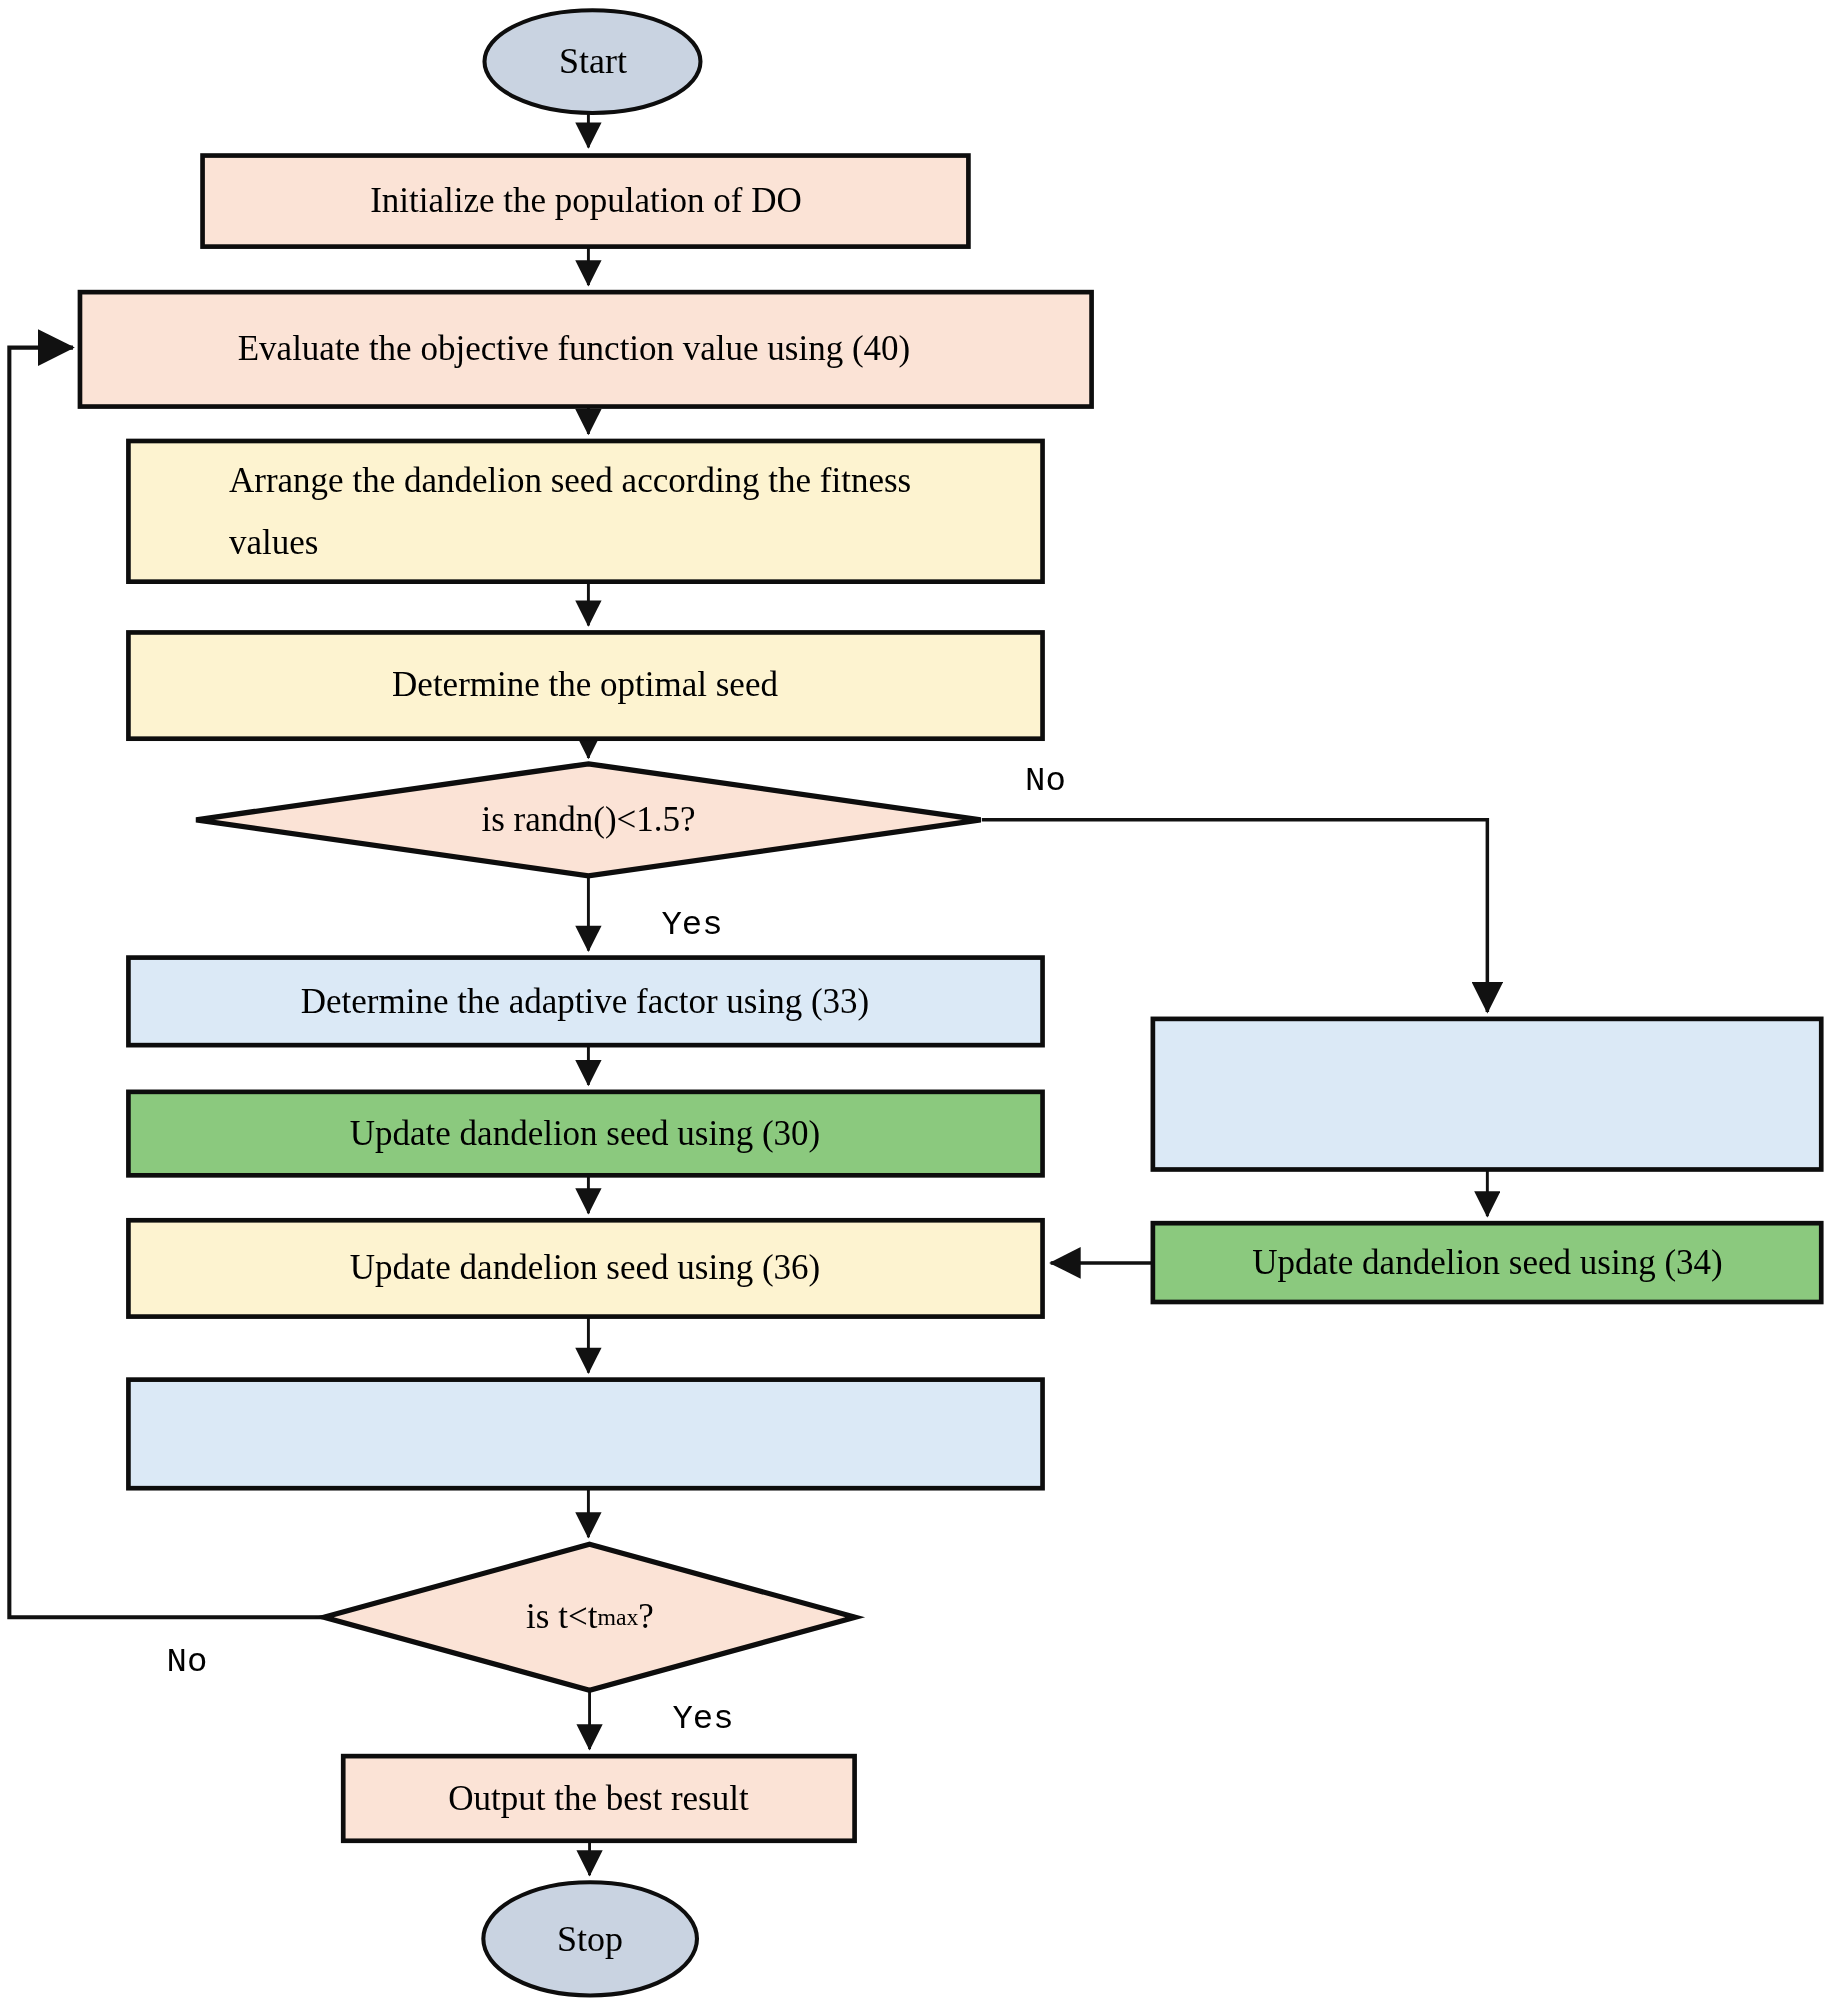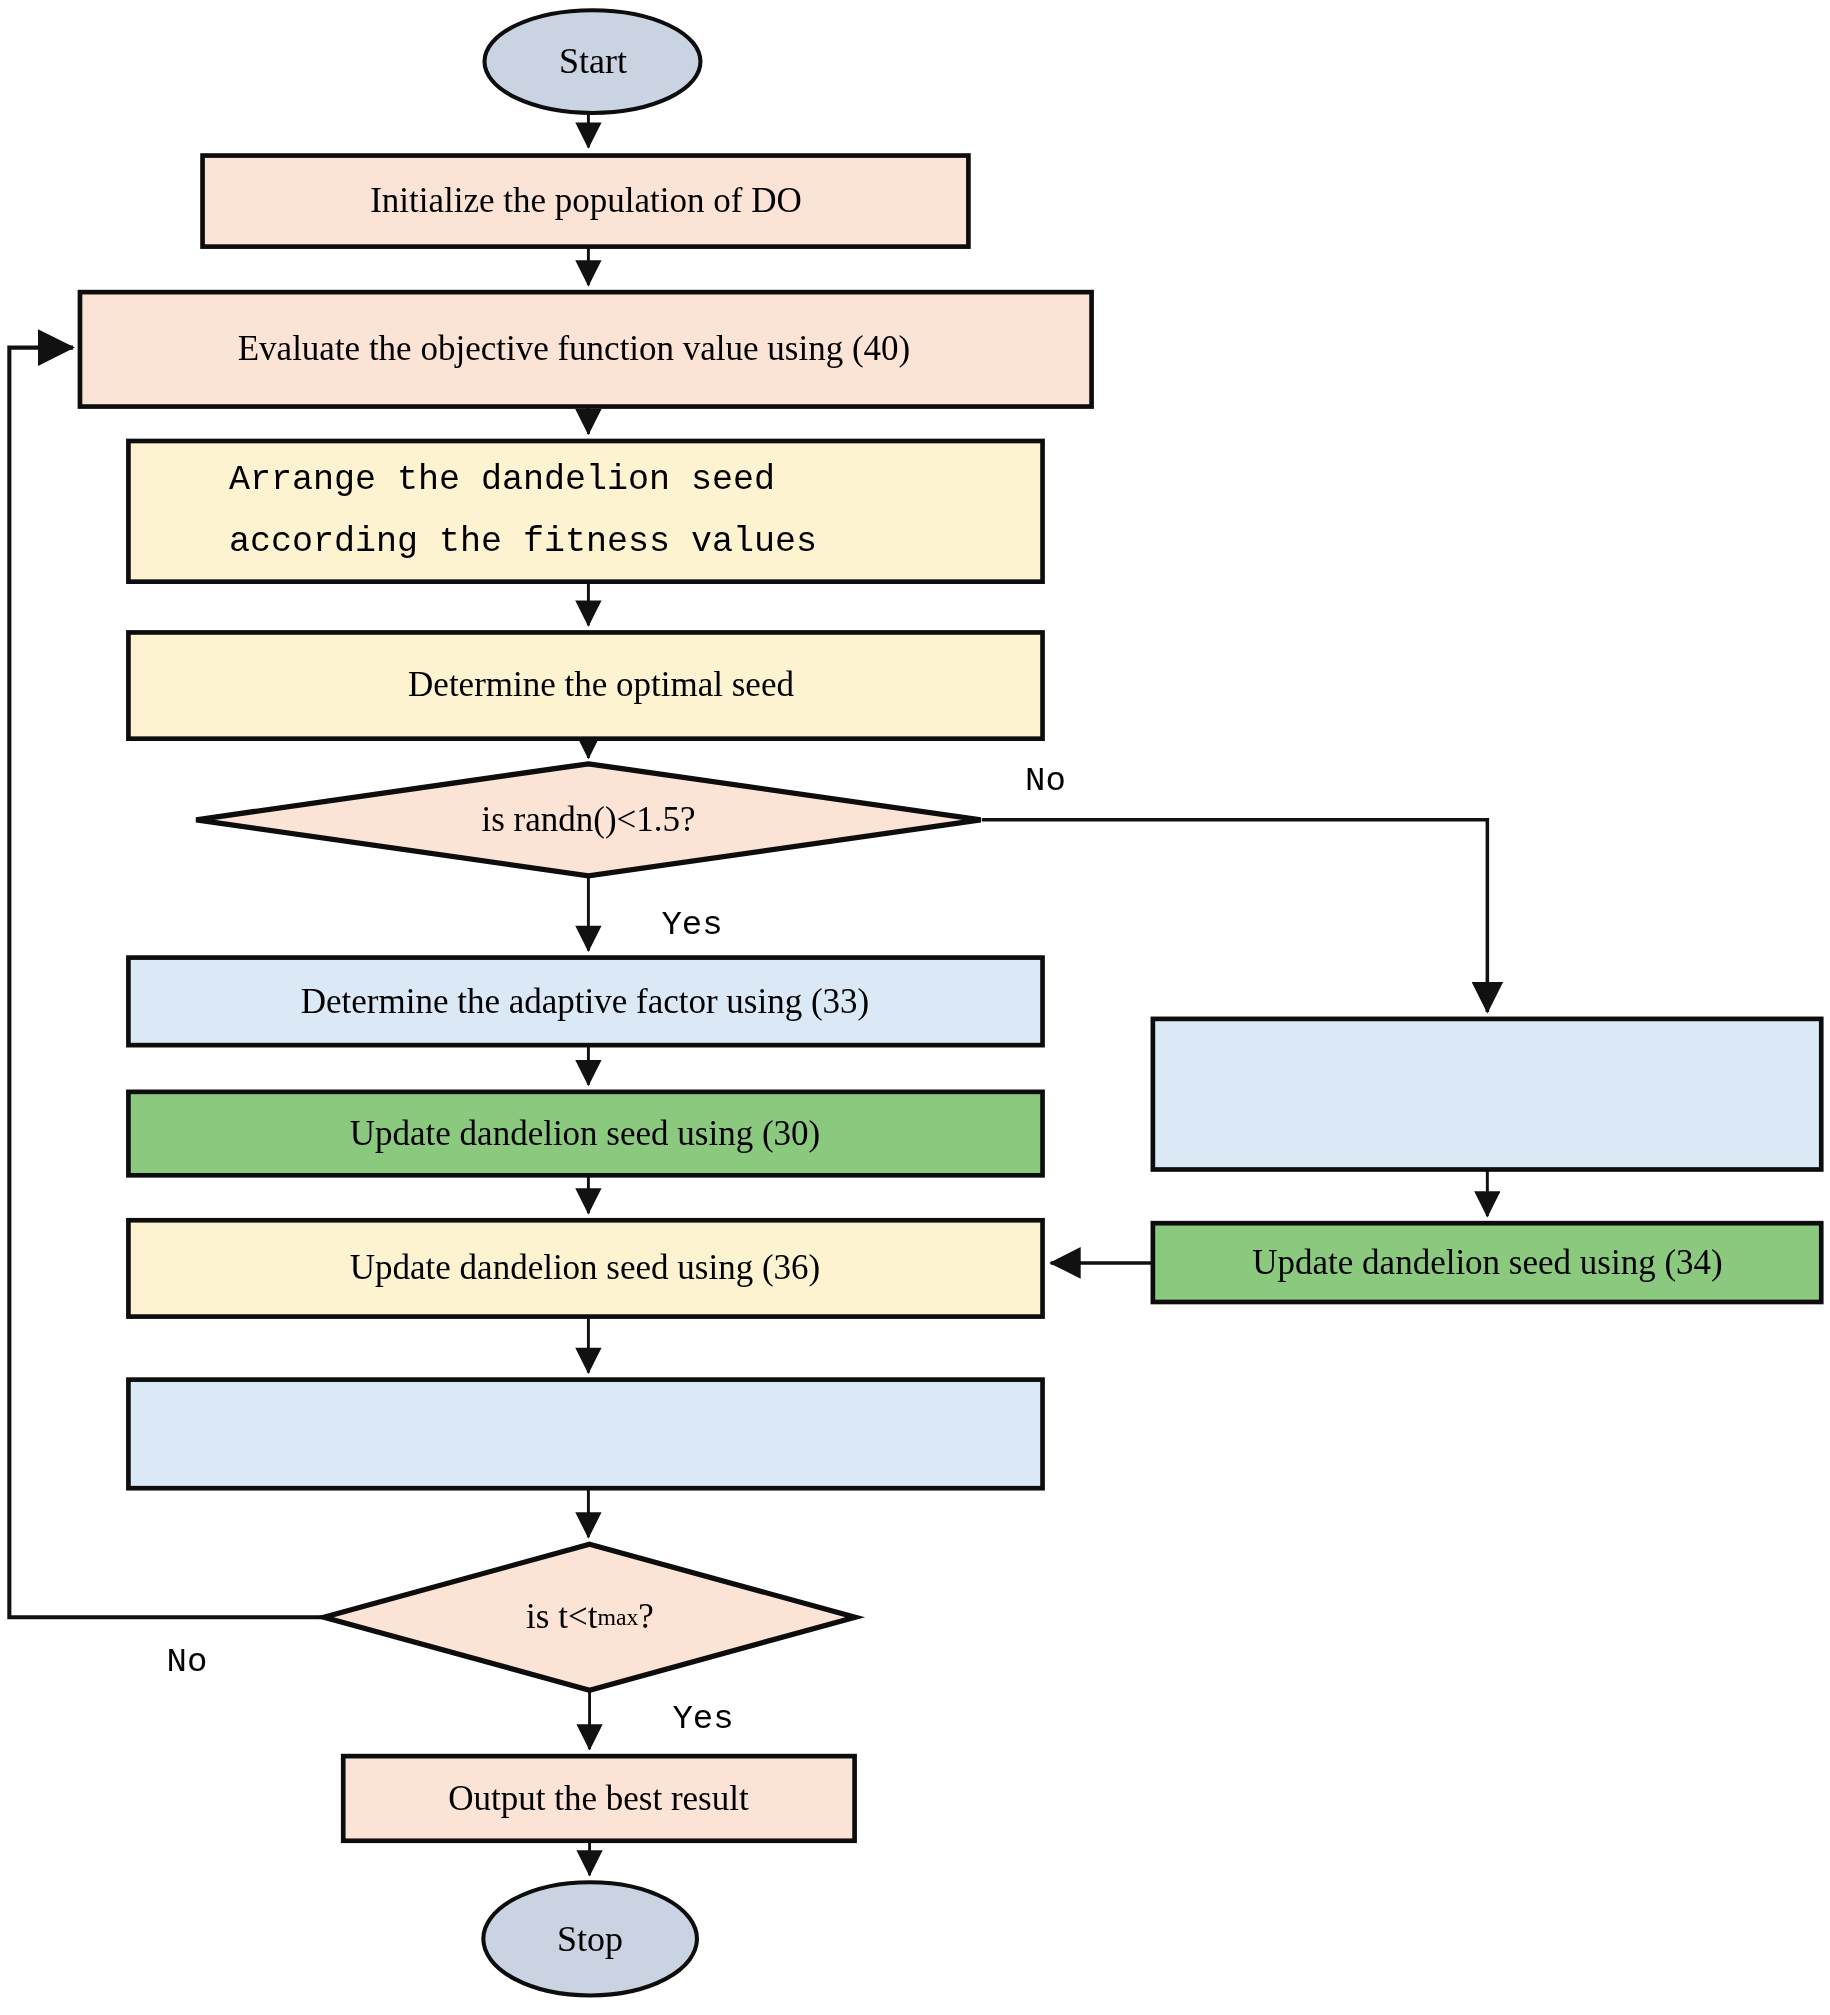--- a/index.html
+++ b/index.html
@@ -77,25 +77,25 @@
     <rect class="shape" x="588" y="3008" width="876" height="145" stroke-width="8" fill="#fbe3d6"></rect>
     <ellipse class="shape" cx="1011" cy="3321" rx="183" ry="97" stroke-width="7" fill="#c9d3e1"></ellipse>
   </svg>
 
   <div class="label terminal-label" style="left:479px;top:8.8px;width:228px;height:105px;">Start</div>
 
   <div class="label" style="left:203px;top:155px;width:766px;height:91px;">Initialize the population of DO</div>
 
   <div class="label" style="left:68px;top:292px;width:1012px;height:114px;">Evaluate the objective function value using (40)</div>
 
-  <div class="label" style="left:128px;top:441px;width:914px;height:141px;font-family:Liberation Mono, monospace;">
+  <div class="label" style="left:128px;top:441px;width:914px;height:141px;">
     <span class="inner" style="max-width:712px;">Arrange the dandelion seed according the fitness values</span>
   </div>
 
-  <div class="label" style="left:128px;top:632px;width:914px;height:106px;padding-left:16px;">Determine the optimal seed</div>
+  <div class="label" style="left:128px;top:632px;width:914px;height:106px;">Determine the optimal seed</div>
 
   <div class="label" style="left:238px;top:764px;width:701px;height:112px;">is randn()&lt;1.5?</div>
 
   <div class="label" style="left:128px;top:958px;width:914px;height:88px;">Determine the adaptive factor using (33)</div>
 
   <div class="label" style="left:128px;top:1092px;width:914px;height:83px;">Update dandelion seed using (30)</div>
 
   <div class="label" style="left:128px;top:1220px;width:914px;height:96px;">Update dandelion seed using (36)</div>
 
 

